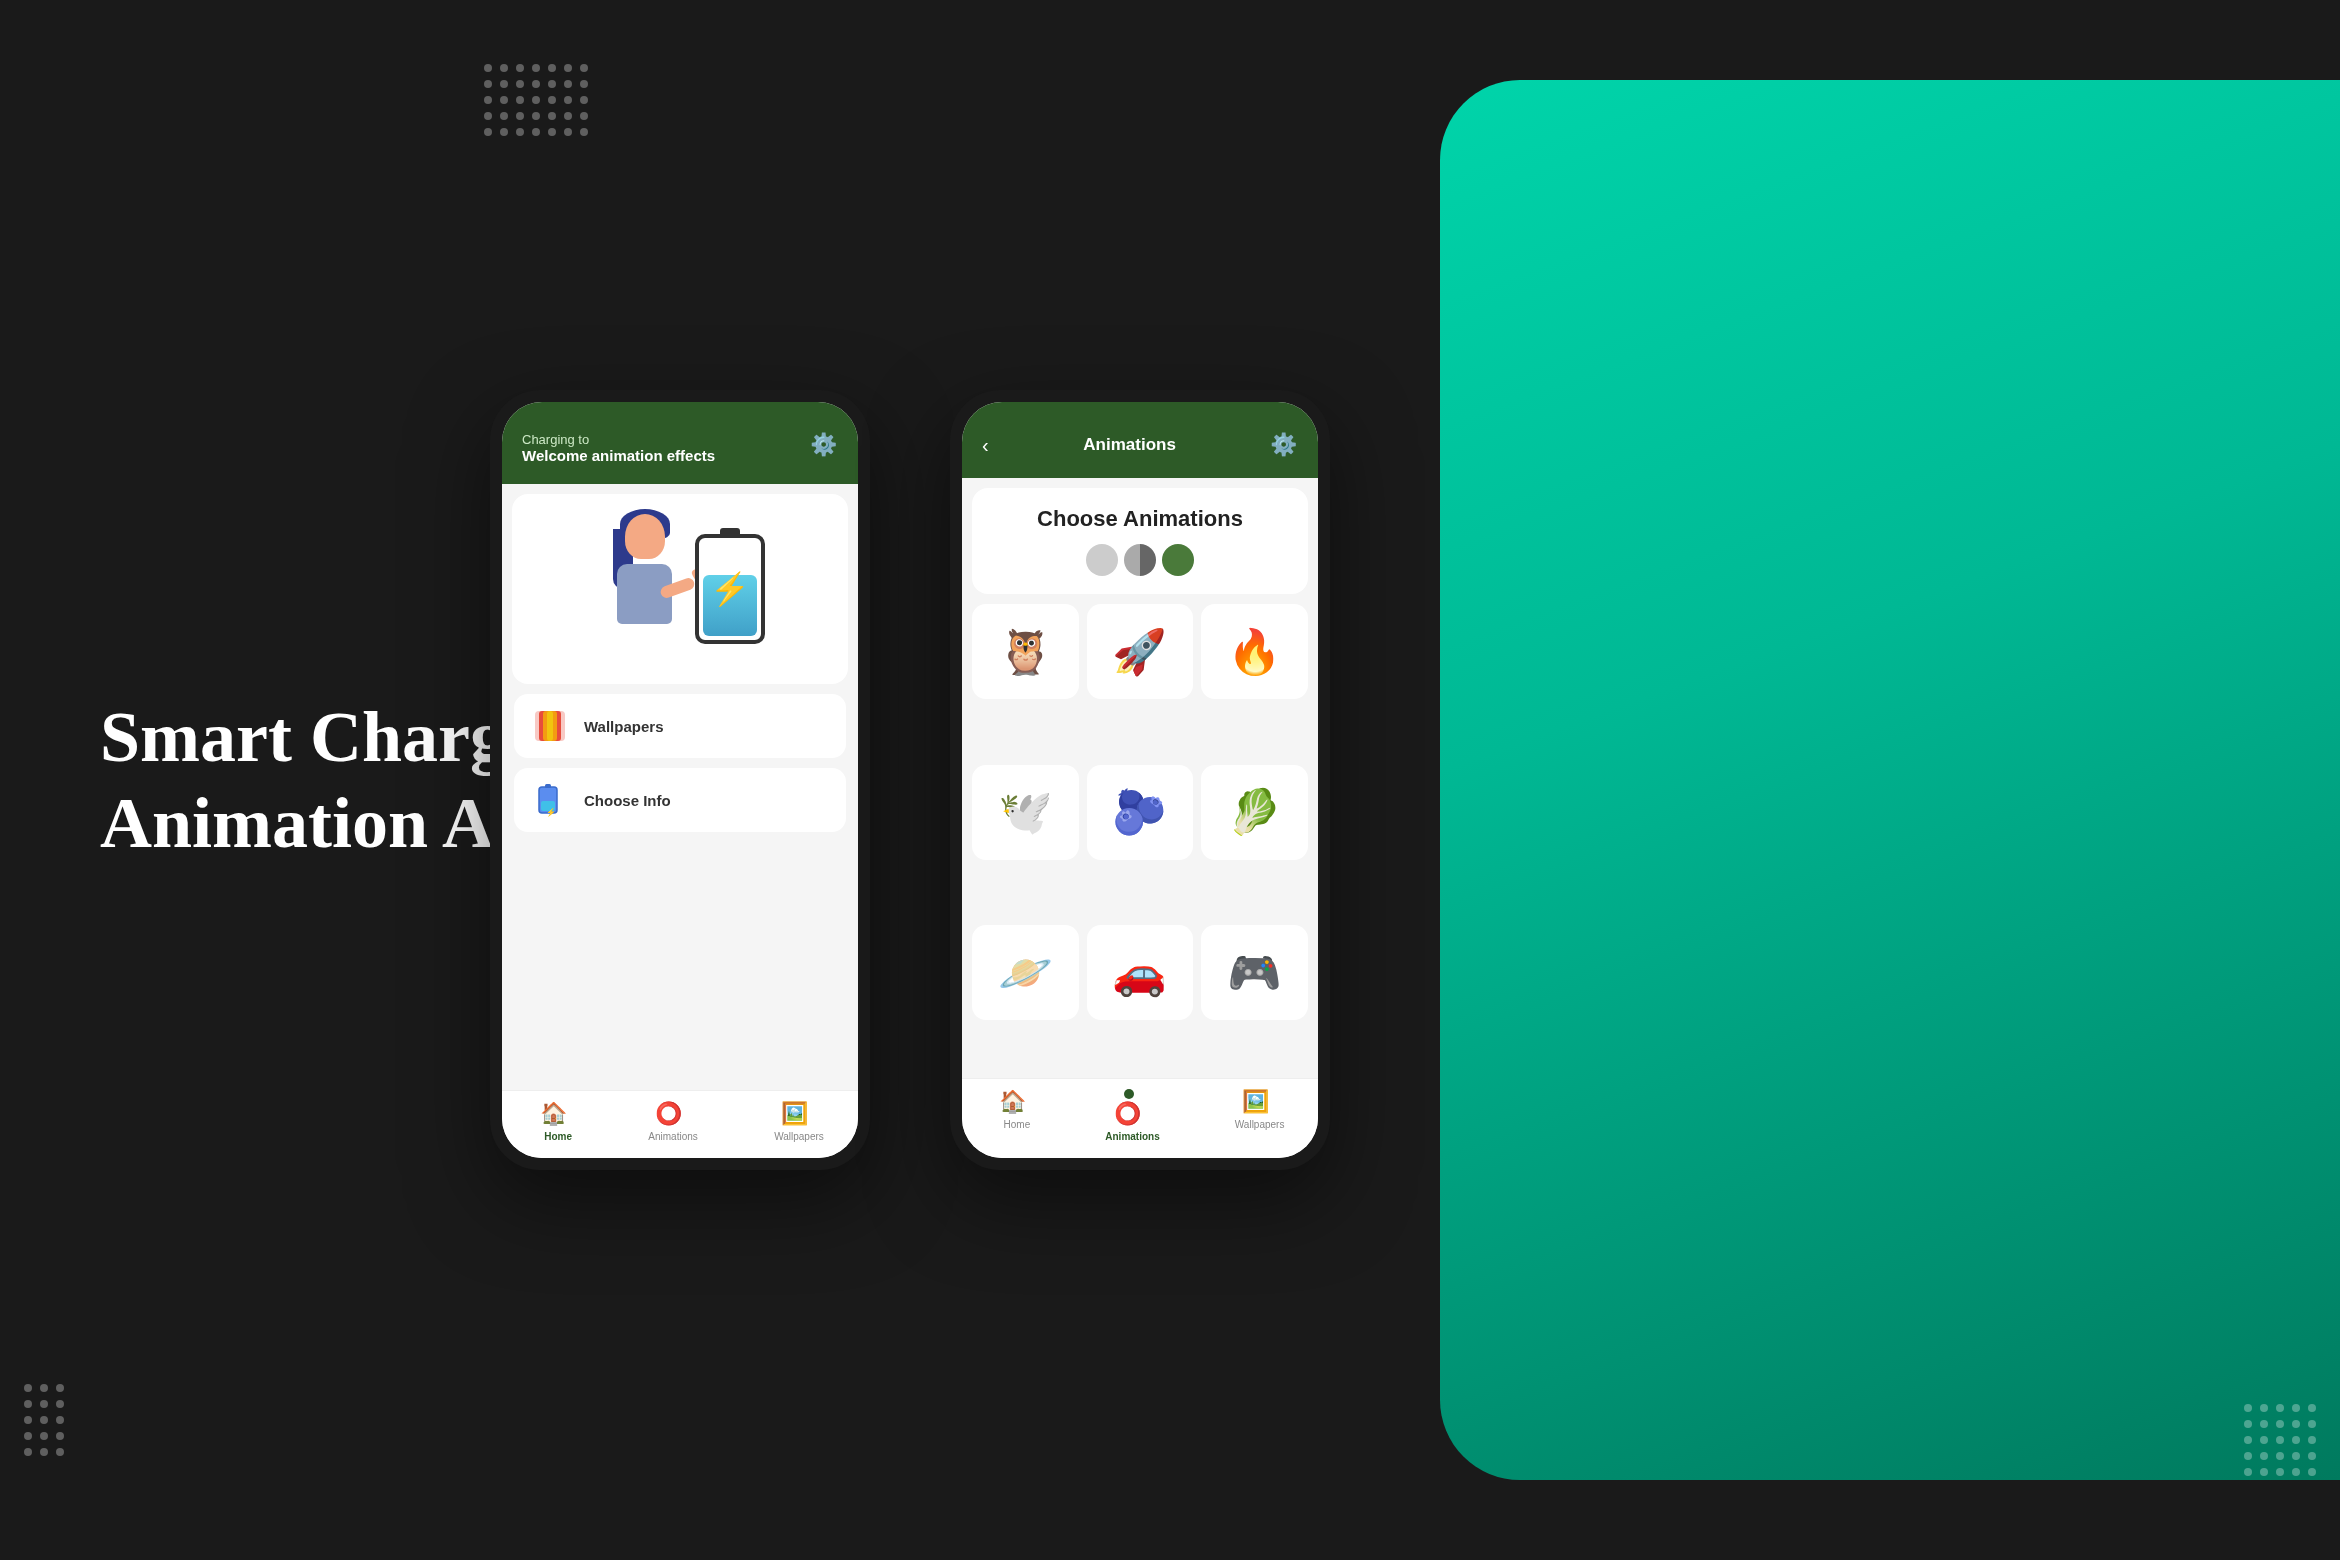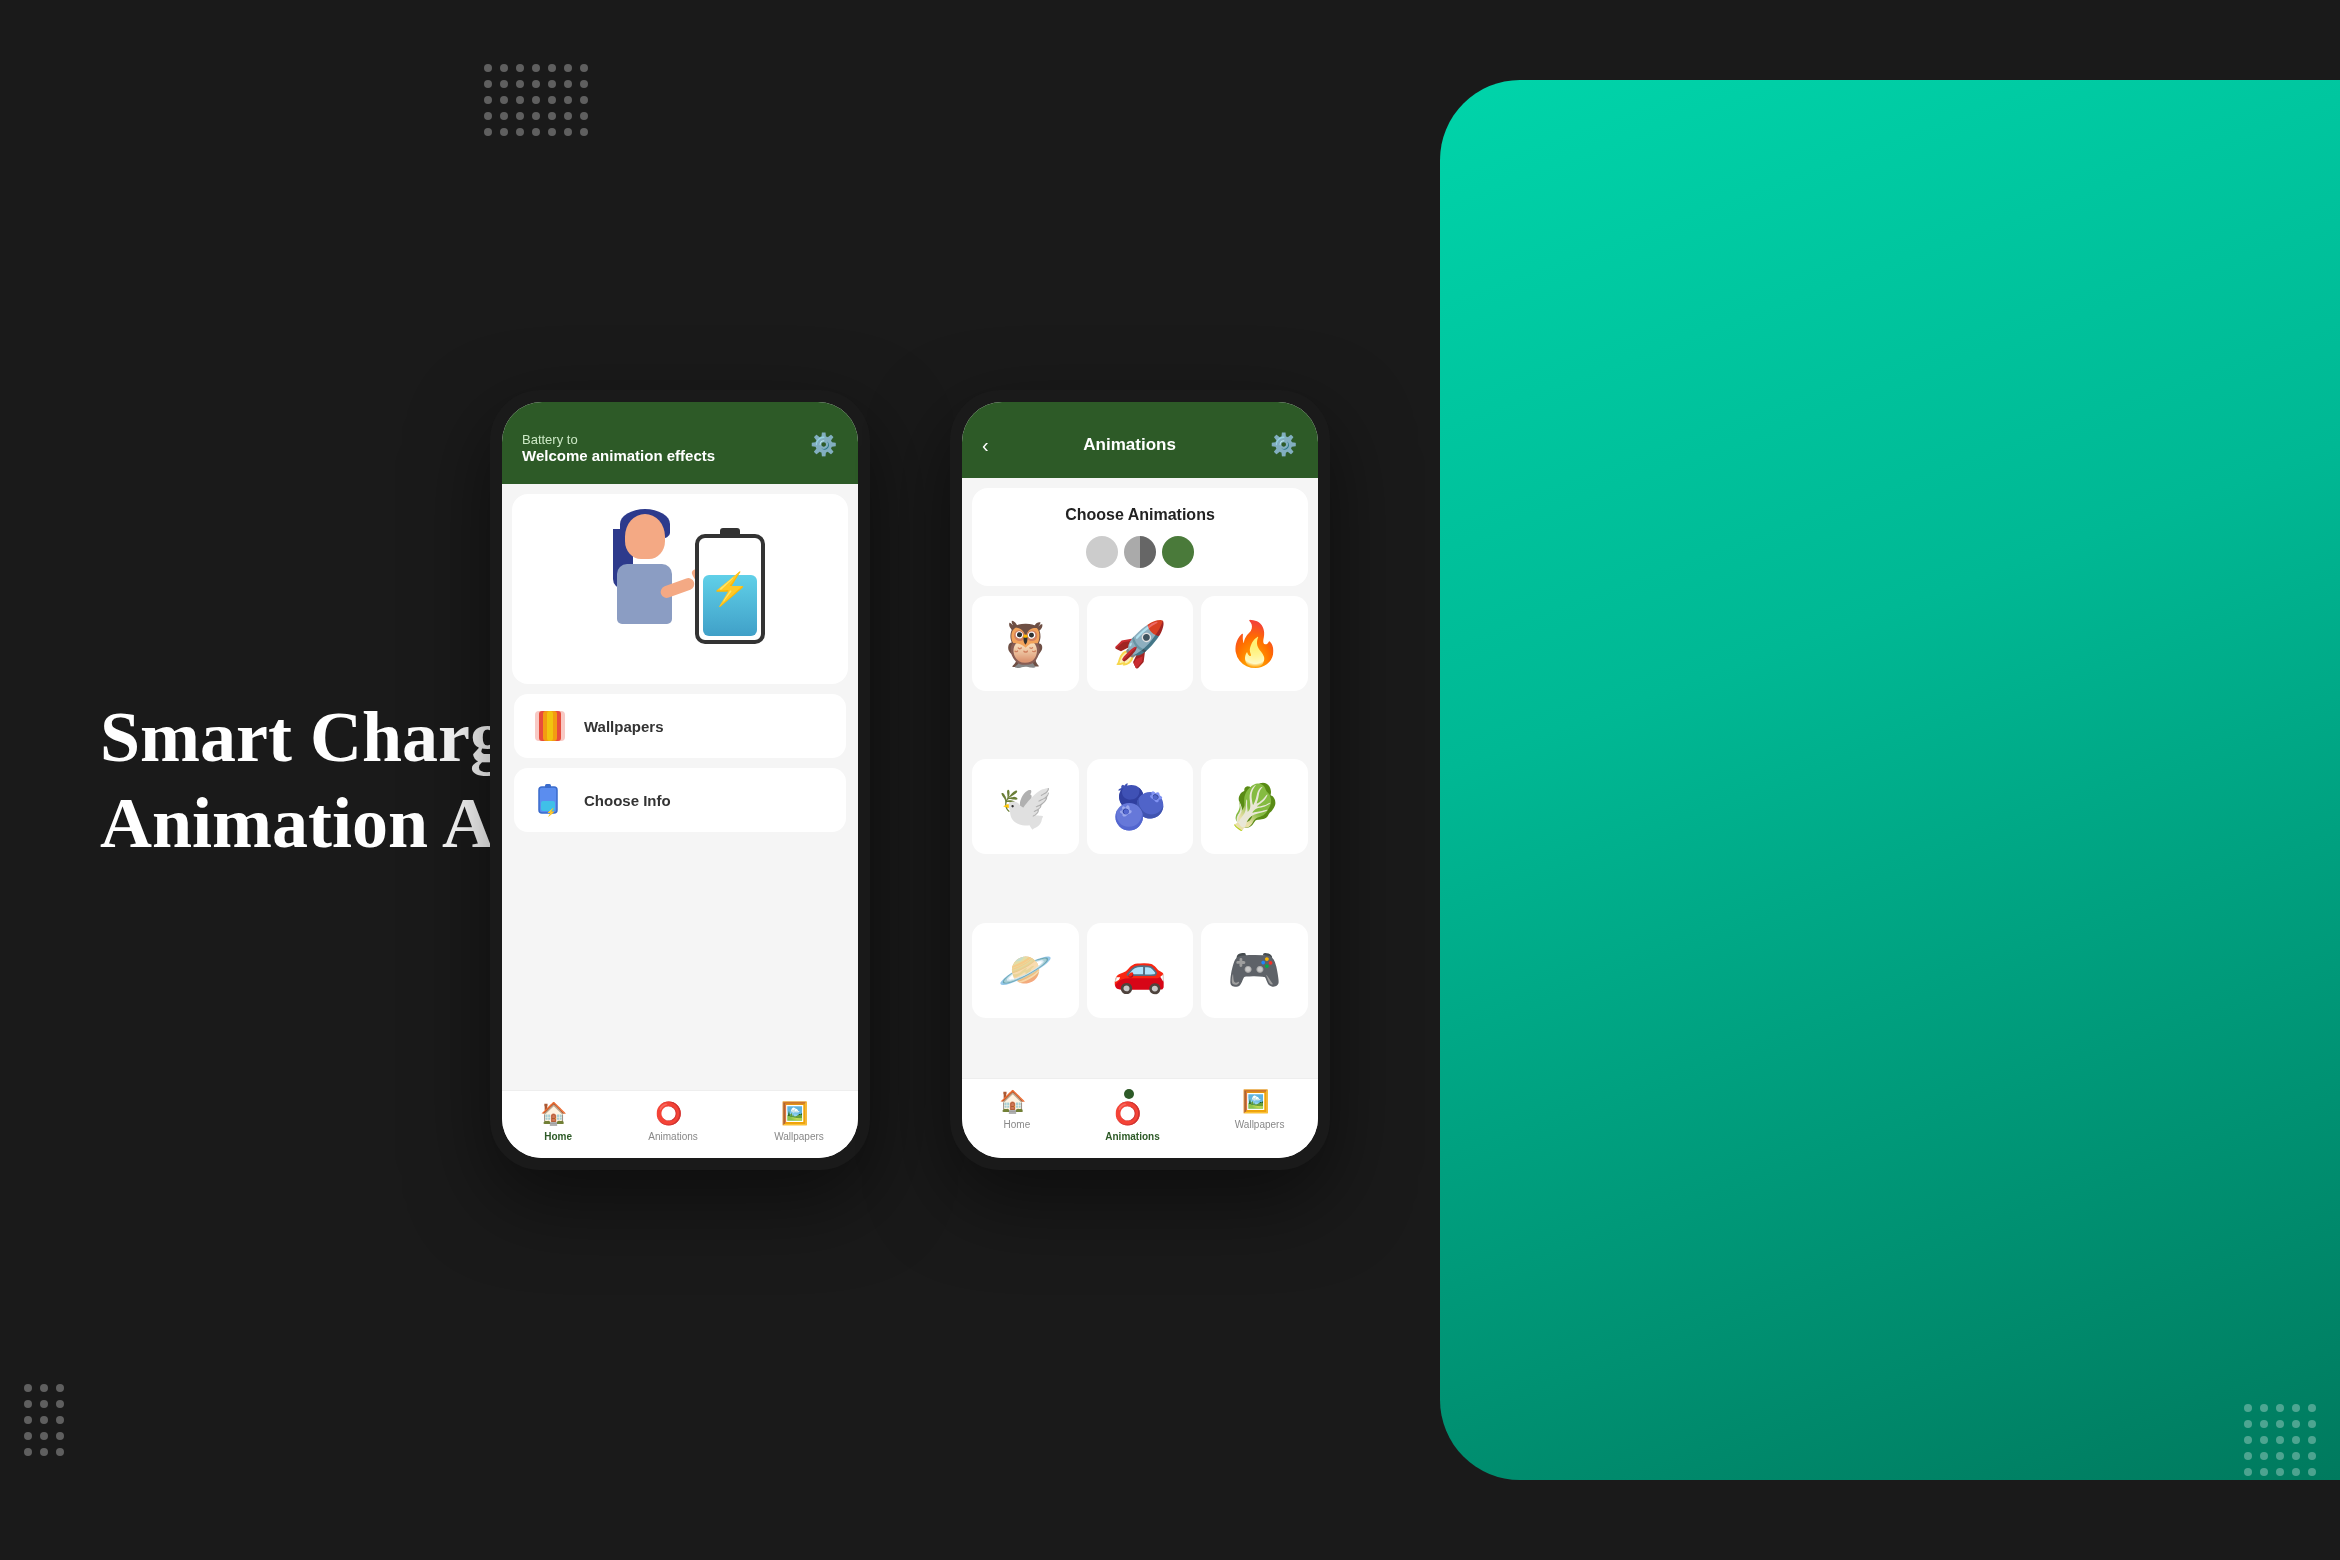--- a/index.html
+++ b/index.html
@@ -315,21 +315,21 @@
 
     
     .choose-anim-card {
       background: white;
       margin: 10px;
       border-radius: 16px;
       padding: 18px;
       text-align: center;
     }
     .choose-anim-title {
-      font-size: 16px;
+      font-size: 22px;
       font-weight: 800;
       color: #222;
       margin-bottom: 12px;
     }
     .toggle-group {
       display: flex;
       justify-content: center;
       gap: 6px;
     }
     .toggle-circle {
@@ -467,21 +467,21 @@
   <div>Smart Charging</div>
   <div>Animation App</div>
 </div>
 
 <div class="phone-container phone-left">
   <div class="phone">
     <div class="phone-screen">
 
       <div class="home-header">
         <div class="home-header-text">
-          <div class="welcome-to">Battery to</div>
+          <div class="welcome-to">Charging to</div>
           <div class="app-name">Welcome animation effects</div>
         </div>
         <div class="gear-icon-btn">⚙️</div>
       </div>
 
       <div class="hero-banner">
 
         <div class="person-figure">
           <div class="person-hair-long"></div>
           <div class="person-hair"></div>

